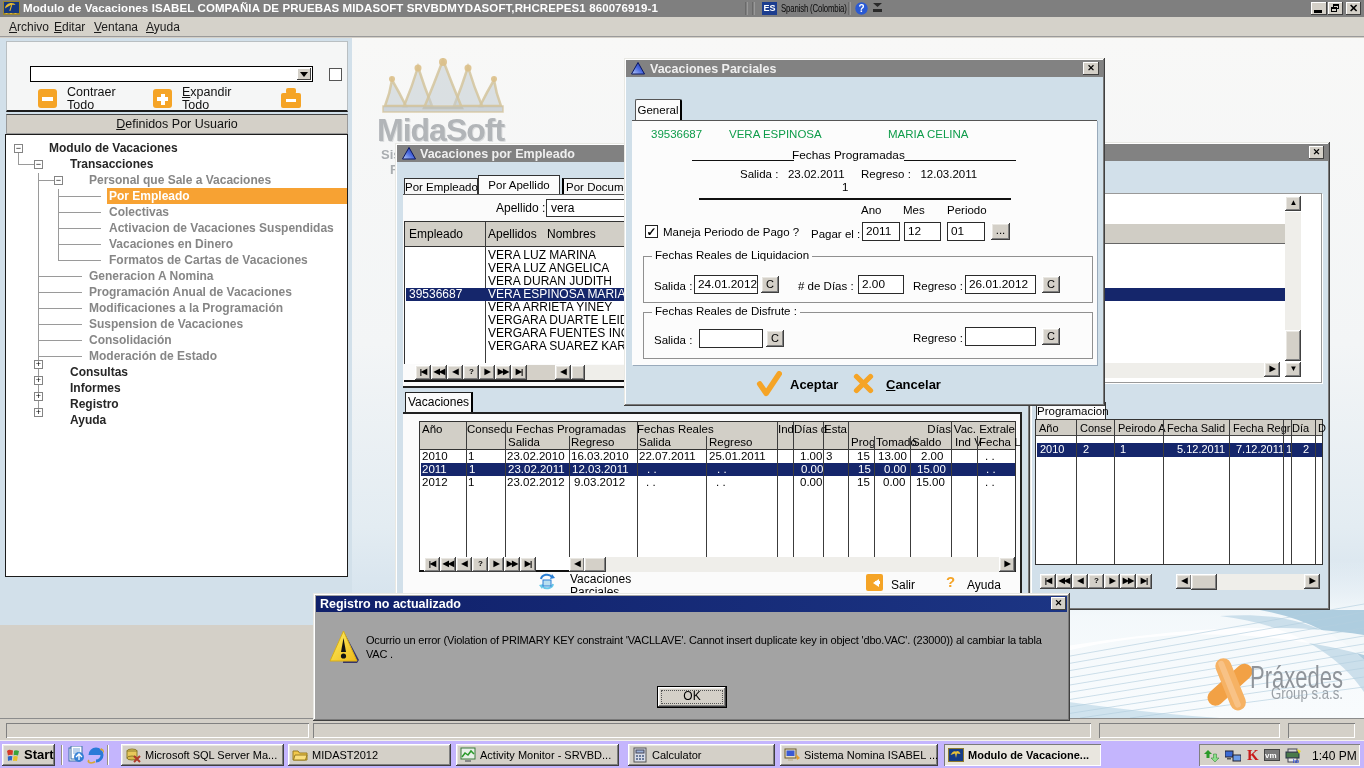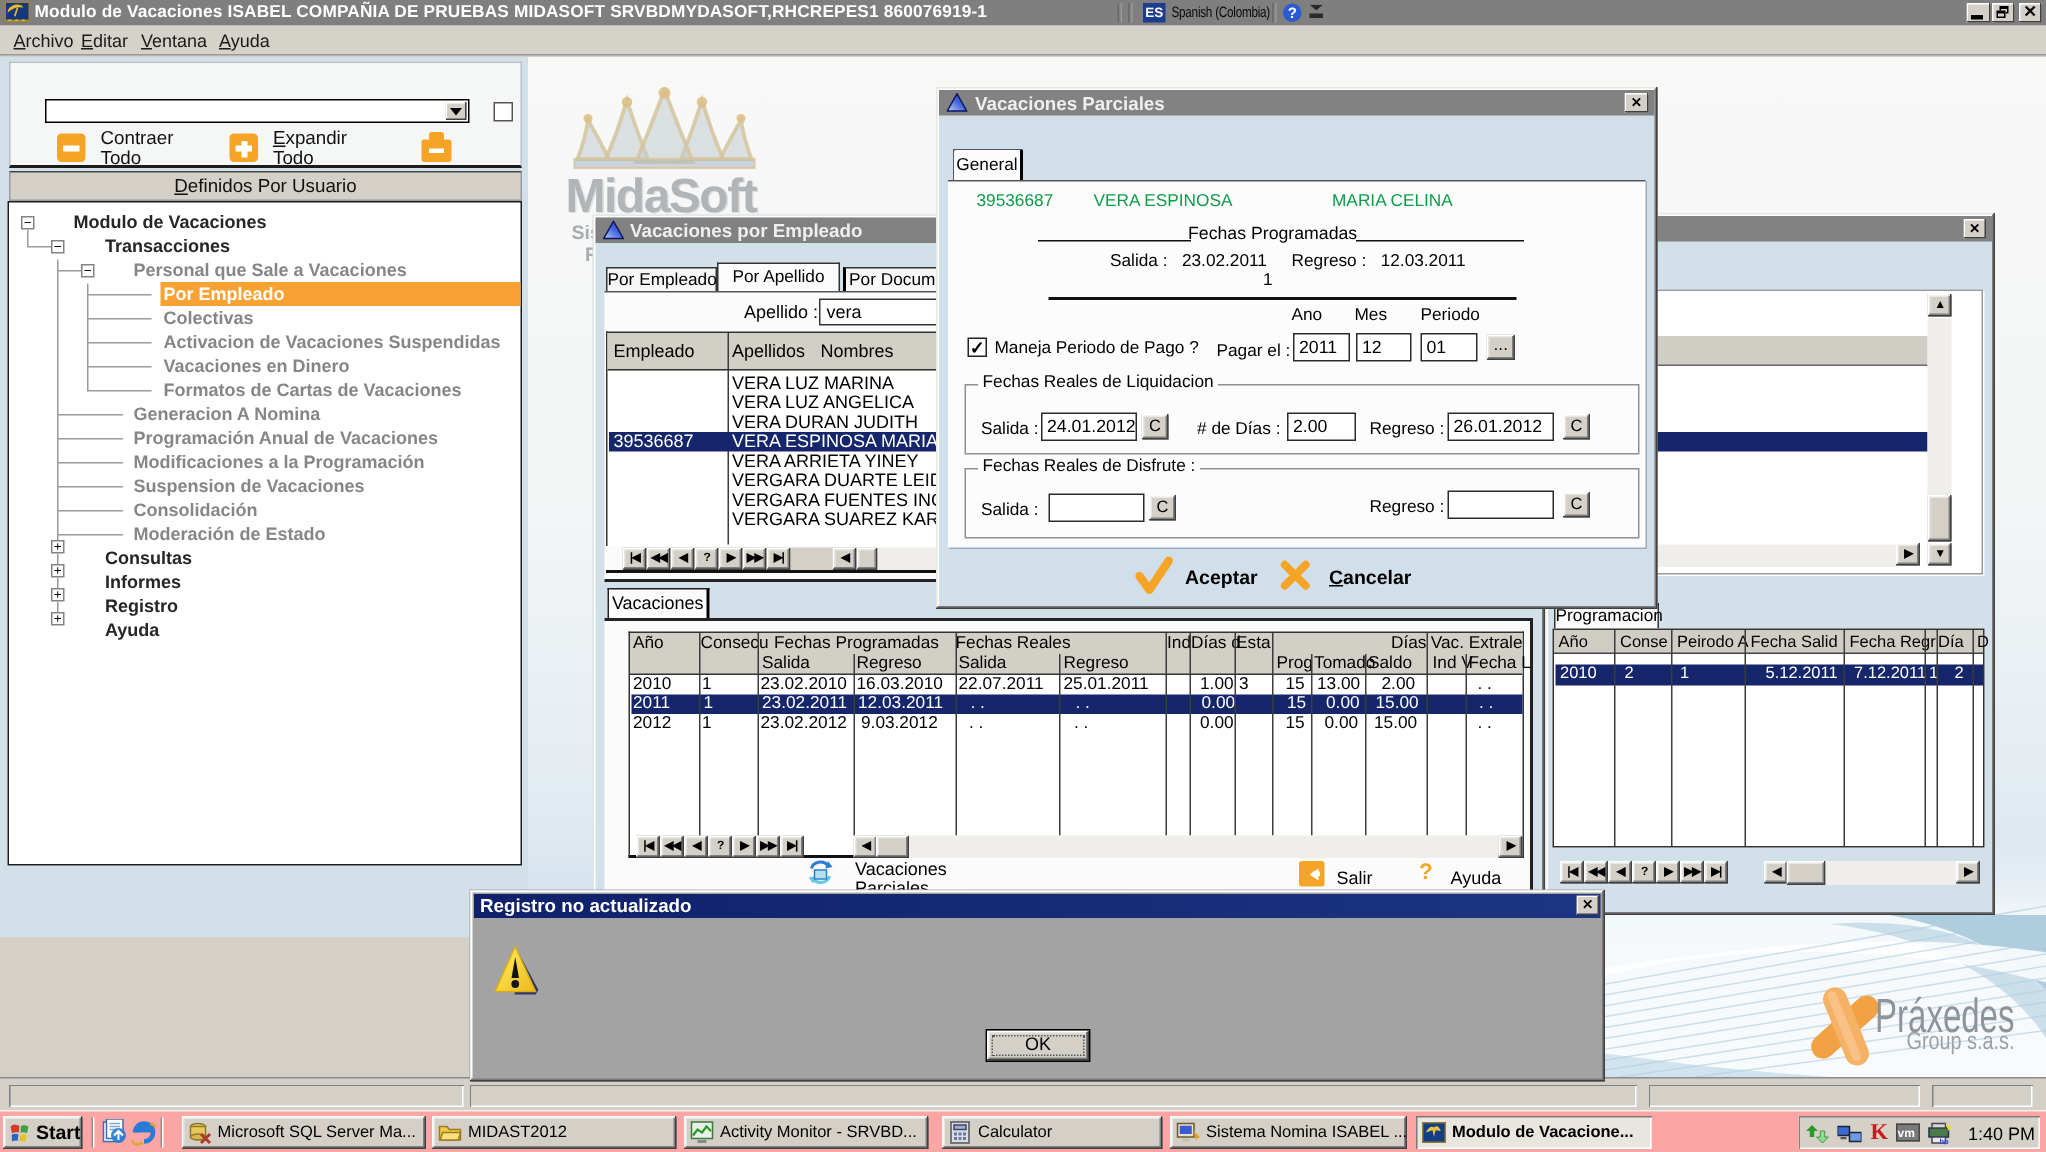--- a/index.html
+++ b/index.html
@@ -496,24 +496,25 @@
           <linearGradient id="wg" x1="0" y1="0" x2="1" y2="1">
             <stop offset="0" stop-color="#fff262"></stop>
             <stop offset="1" stop-color="#eeb81a"></stop>
           </linearGradient>
         </defs>
         <path d="M16 4 L30 30 L28 33 L14 33 Z" fill="#34346a"></path>
         <path d="M14.5 1 L28 31 L1 31 Z" fill="url(#wg)" stroke="#d8ae16" stroke-width="1"></path>
         <path d="M14.5 8 L17 22 L12 22 Z" fill="#131313"></path>
         <circle cx="14.5" cy="26" r="2.6" fill="#131313"></circle>
       </svg>
+ <div class="a" style="left:53px;top:40px;font-size:11px;letter-spacing:-0.19px;line-height:14px;white-space:nowrap">Ocurrio un error (Violation of PRIMARY KEY constraint 'VACLLAVE'. Cannot insert duplicate key in object 'dbo.VAC'. (23000)) al cambiar la tabla<br>VAC .</div>
  <div class="a r2" style="left:344px;top:93px;width:70px;height:22px;border:1px solid #000;text-align:center;font-size:12px;line-height:19px"><div class="a" style="left:3px;top:3px;right:3px;bottom:3px;border:1px dotted #555"></div>OK</div>
 </div>
 
-<div class="a" id="tbar" style="left:0;top:740px;width:1364px;height:28px;background:#fca5a5;border-top:1px solid #f2f0ec;font-size:11.5px">
+<div class="a" id="tbar" style="left:0;top:740px;width:1364px;height:28px;background:#c4b5fd;border-top:1px solid #f2f0ec;font-size:11.5px">
  <div class="a r2" style="left:2px;top:3px;width:53px;height:22px">
   <svg class="a" style="left:4px;top:3px" width="16" height="16" viewBox="0 0 16 16">
           <path d="M1 4 Q3 2 5 3 L7 3.5 L6.5 8 Q4 7.5 2 8.5 Z" fill="#d43b2a"></path>
           <path d="M8 3.7 Q10 2.5 13 4 L12 8.5 Q10 7.5 7.6 8.2 Z" fill="#3aa33c"></path>
           <path d="M1.8 9.5 Q4 8.5 6.3 9.2 L5.8 13.5 Q4 13 2 14 Z" fill="#2a66c8"></path>
           <path d="M7.4 9.4 Q9.5 8.7 11.8 9.6 L11 14 Q9 13.3 7 14 Z" fill="#e8c02a"></path>
         </svg>
   <div class="a b" style="left:22px;top:3px;font-size:13px">Start</div>
  </div>
  <div class="a" style="left:61px;top:4px;width:2px;height:20px;border-left:1px solid #979083;border-right:1px solid #fff"></div>

